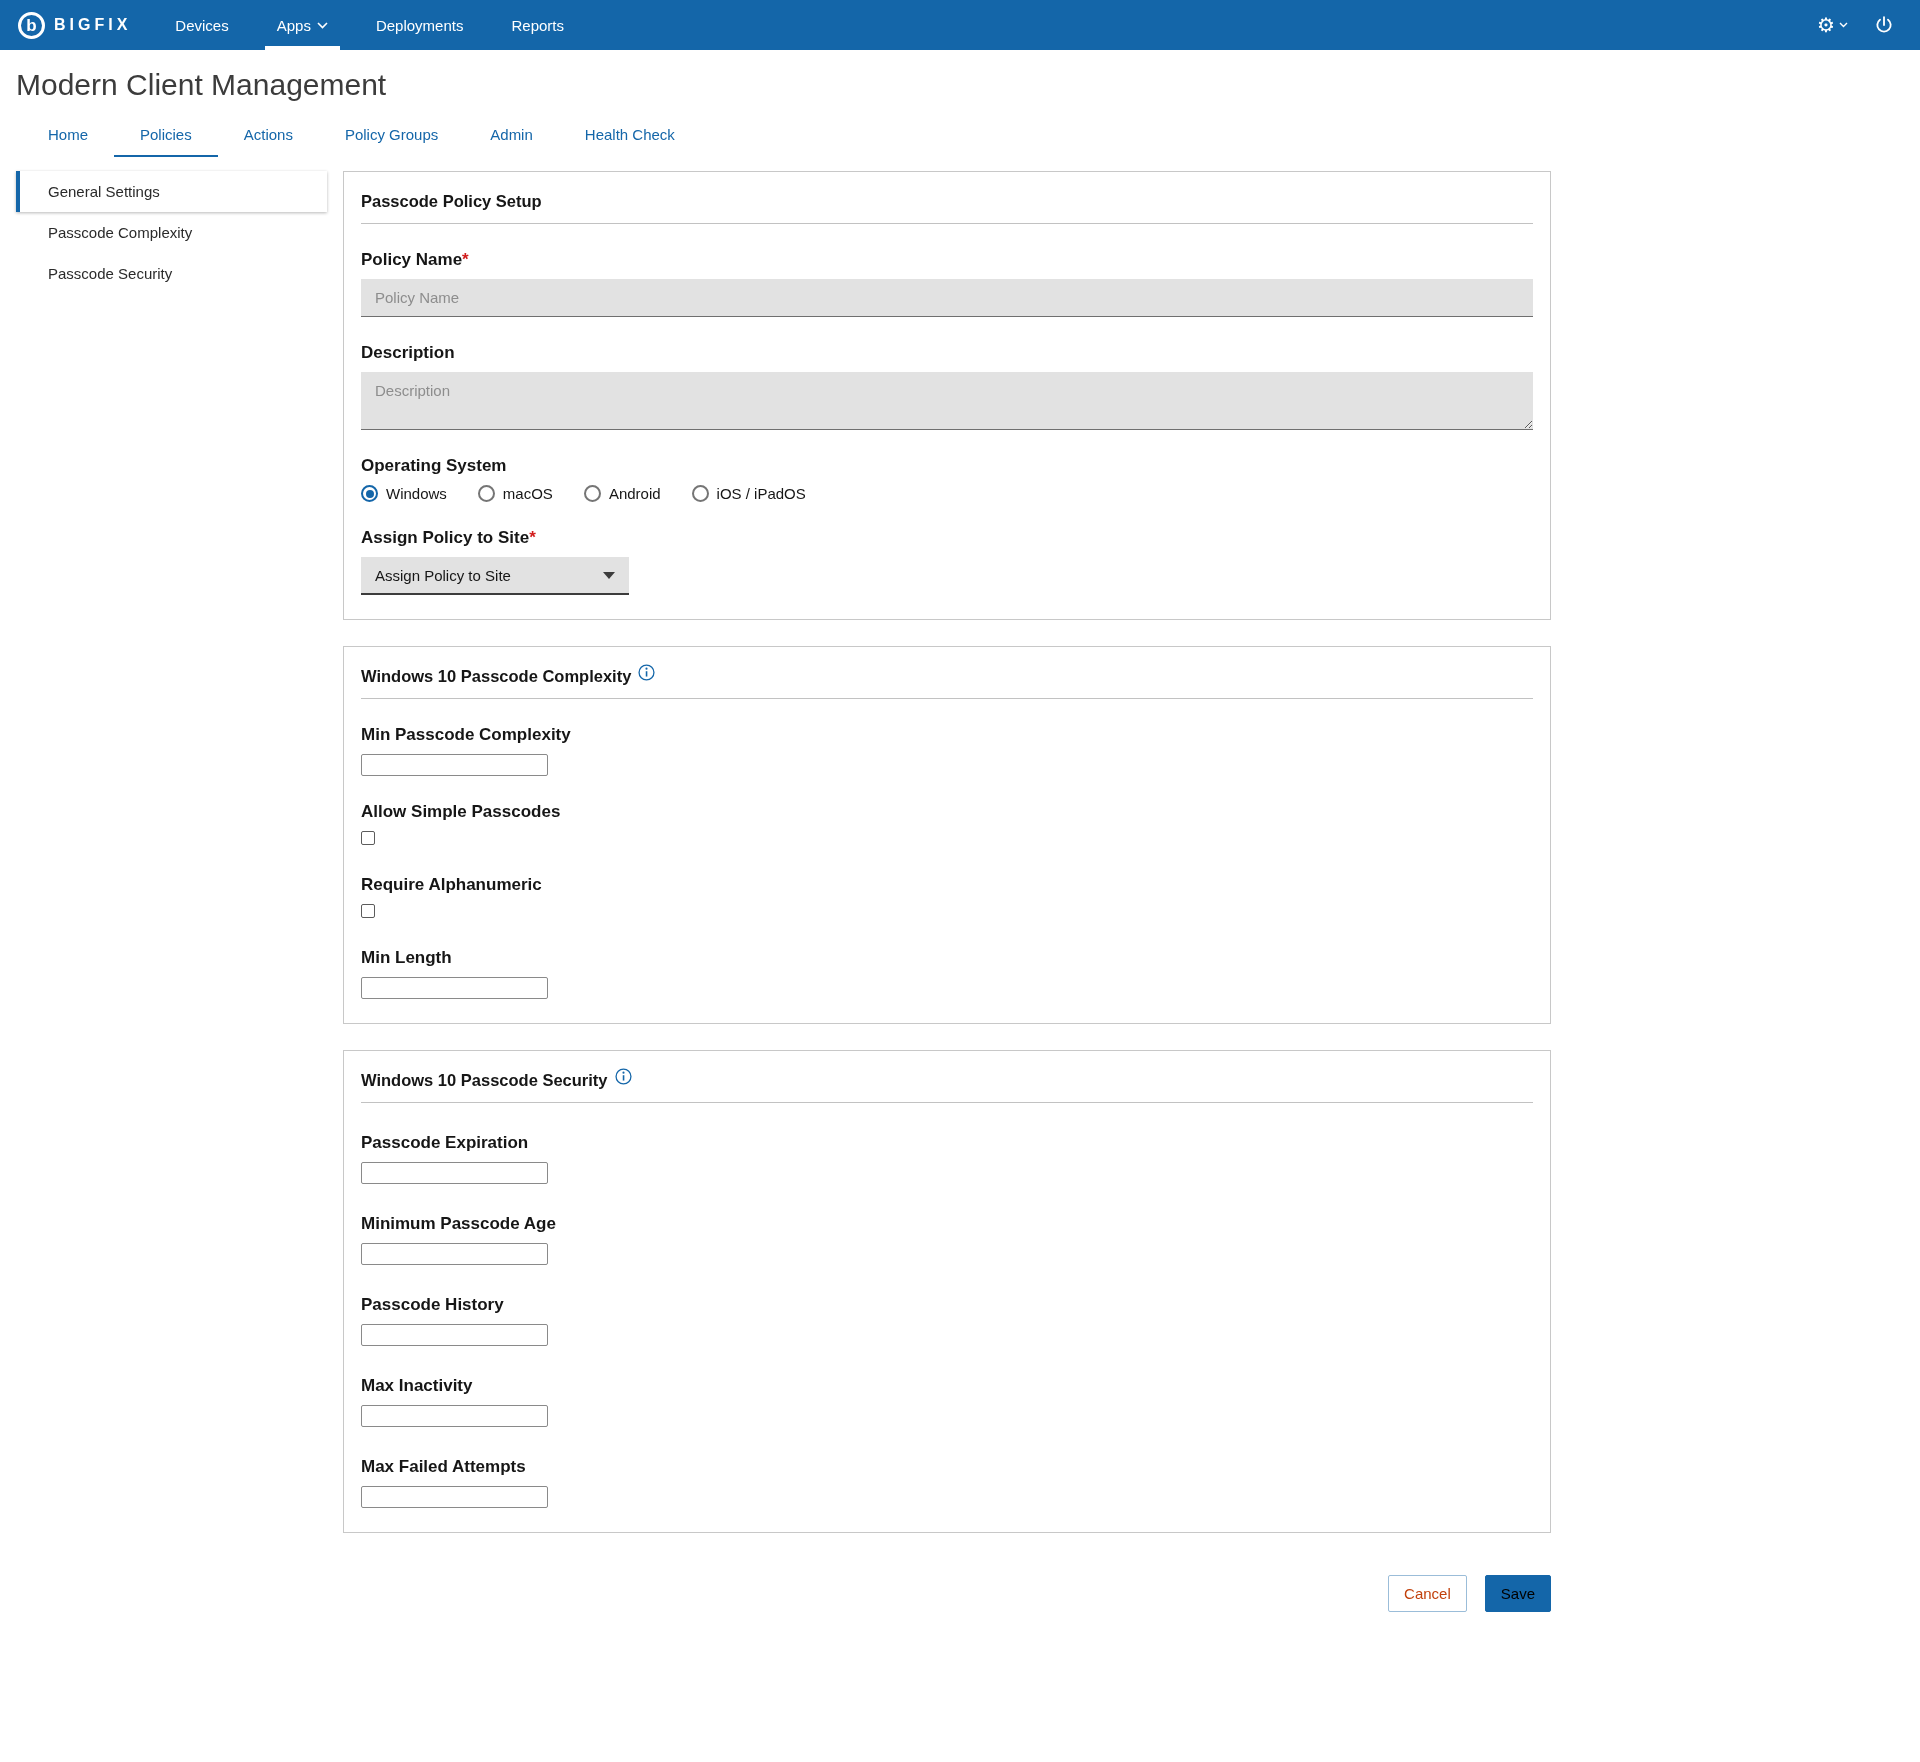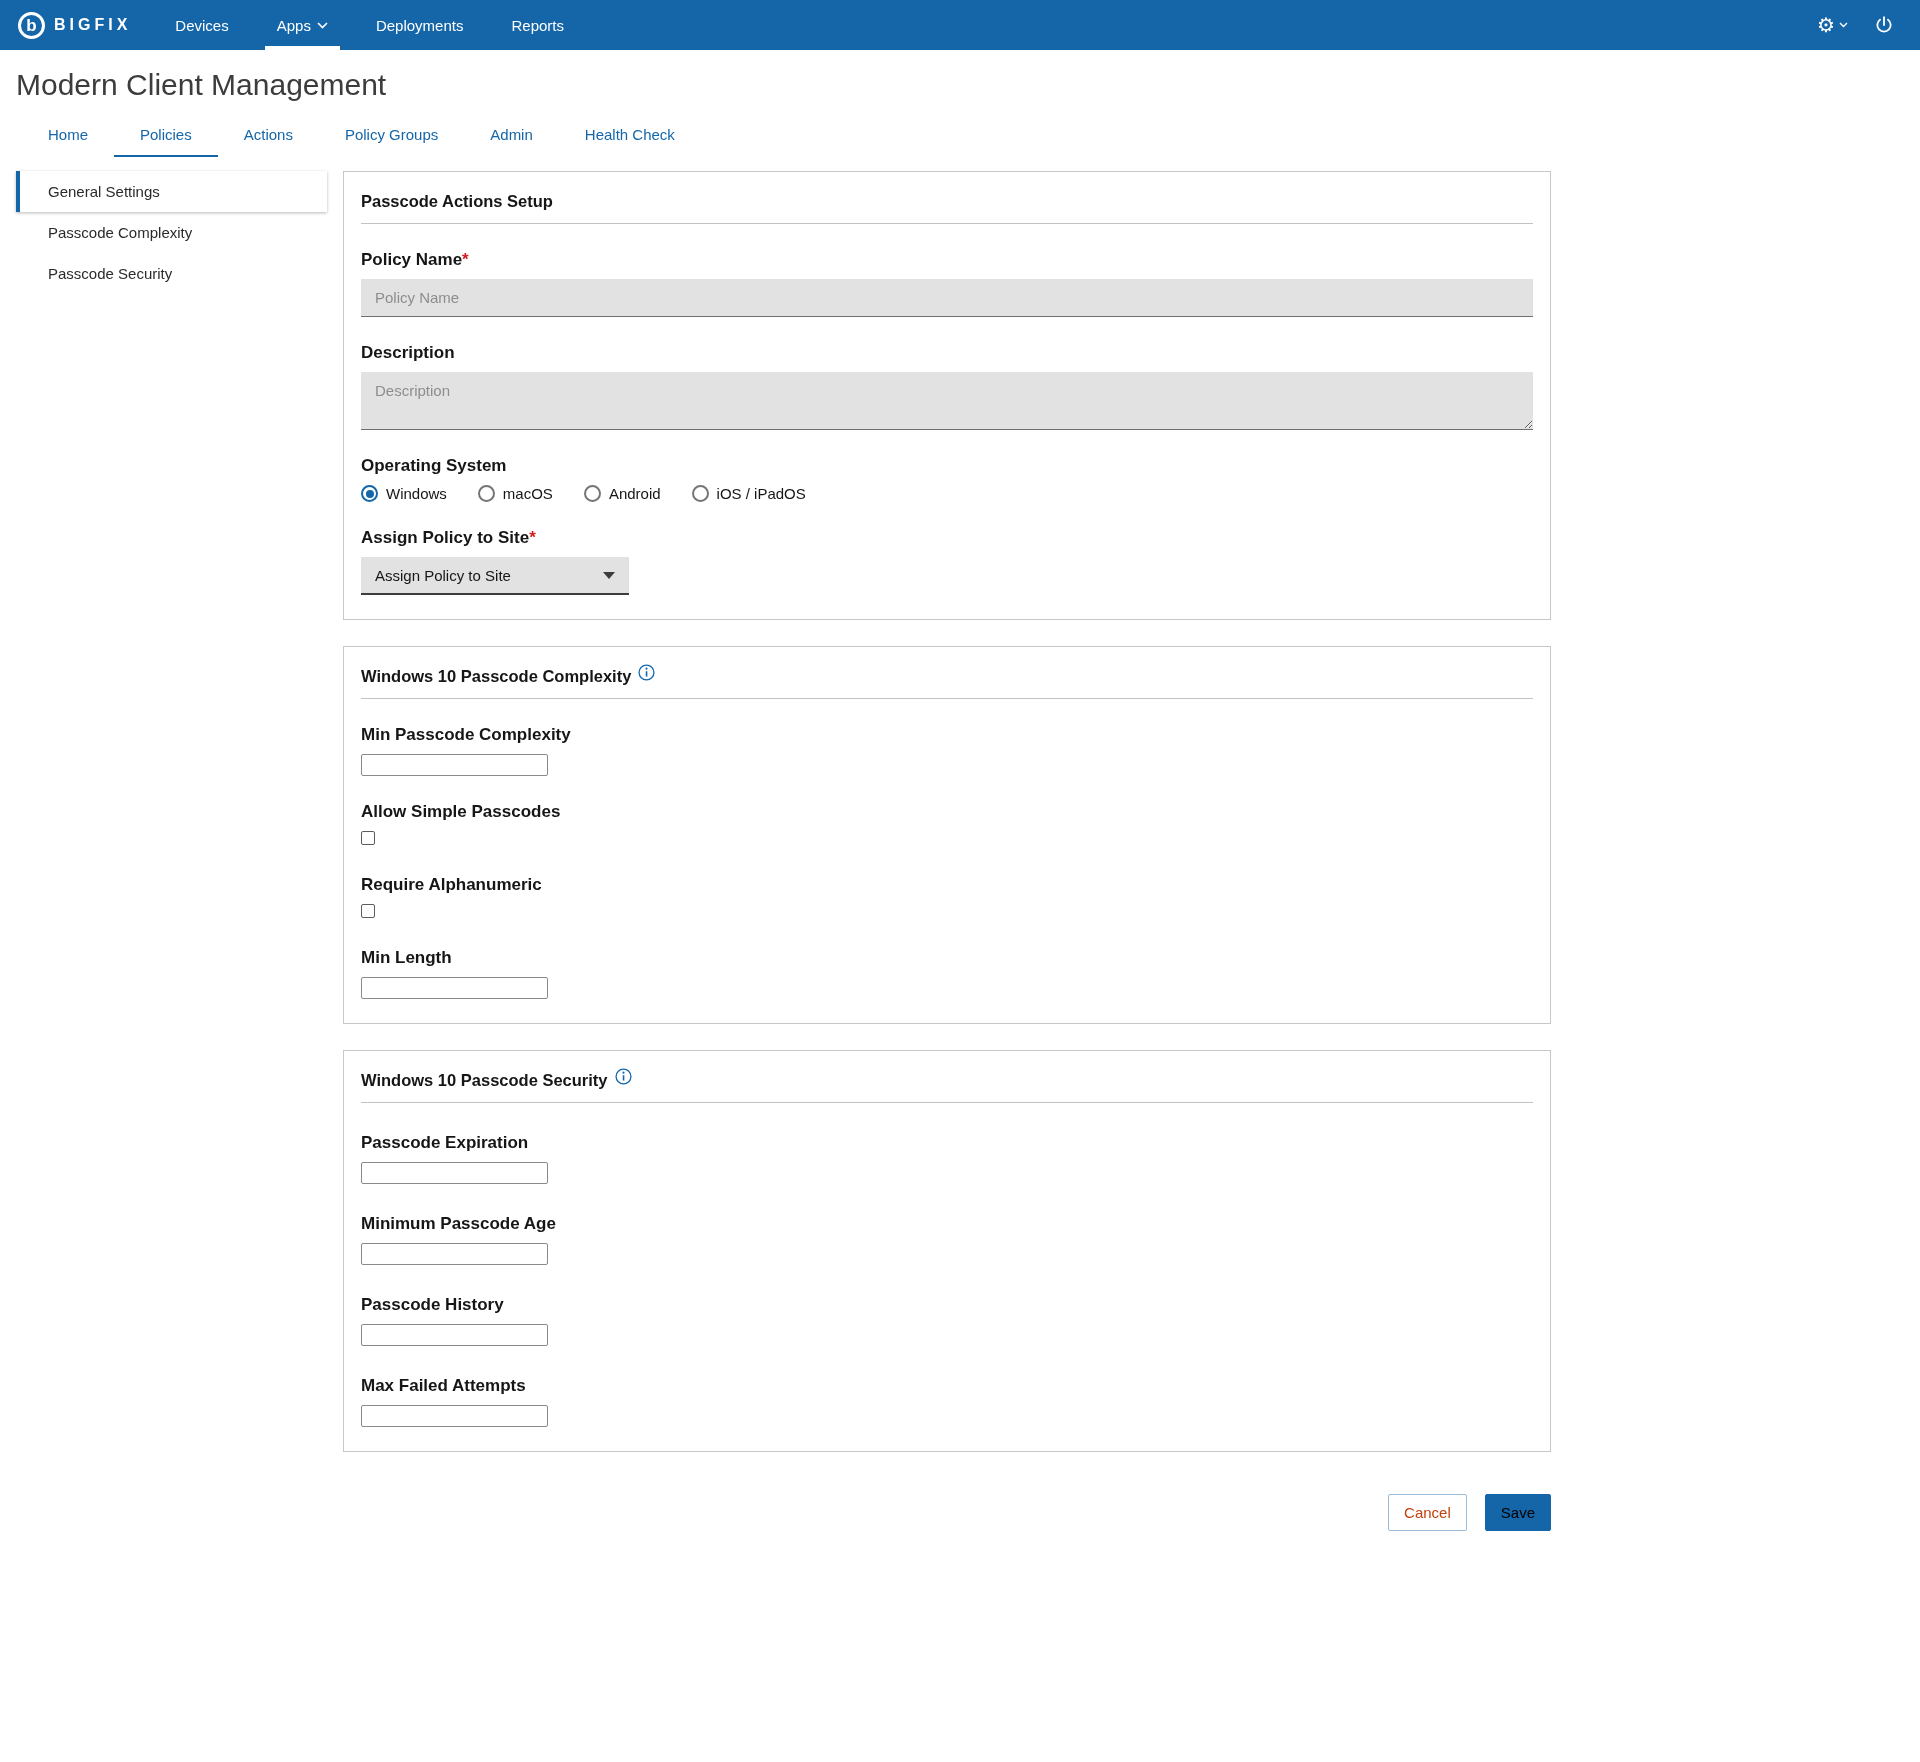--- a/index.html
+++ b/index.html
@@ -146,21 +146,21 @@
     </div>
     <div class="side-item">
       <span>Passcode Security</span>
     </div>
   </aside>
 
   <div class="main-col">
 
     <section class="panel">
       <div class="panel-title-row">
-        <h2 class="panel-title">Passcode Actions Setup</h2>
+        <h2 class="panel-title">Passcode Policy Setup</h2>
       </div>
       <hr class="panel-rule">
 
       <label class="field-label">
         <span>Policy Name</span><span class="req">*</span>
       </label>
       <input class="big-input" type="text" placeholder="Policy Name" style="">
 
       <label class="field-label">Description</label>
       <textarea class="big-textarea" placeholder="Description" style=""></textarea>
@@ -245,20 +245,24 @@
       <div class="sec-field">
         <label class="field-label">Minimum Passcode Age</label>
         <input class="small-input" type="text" style="">
       </div>
 
       <div class="sec-field">
         <label class="field-label">Passcode History</label>
         <input class="small-input" type="text" style="">
       </div>
 
+      <div class="sec-field">
+        <label class="field-label">Max Inactivity</label>
+        <input class="small-input" type="text" style="">
+      </div>
 
       <div class="sec-field">
         <label class="field-label">Max Failed Attempts</label>
         <input class="small-input" type="text" style="">
       </div>
     </section>
 
   </div>
 </div>
 

